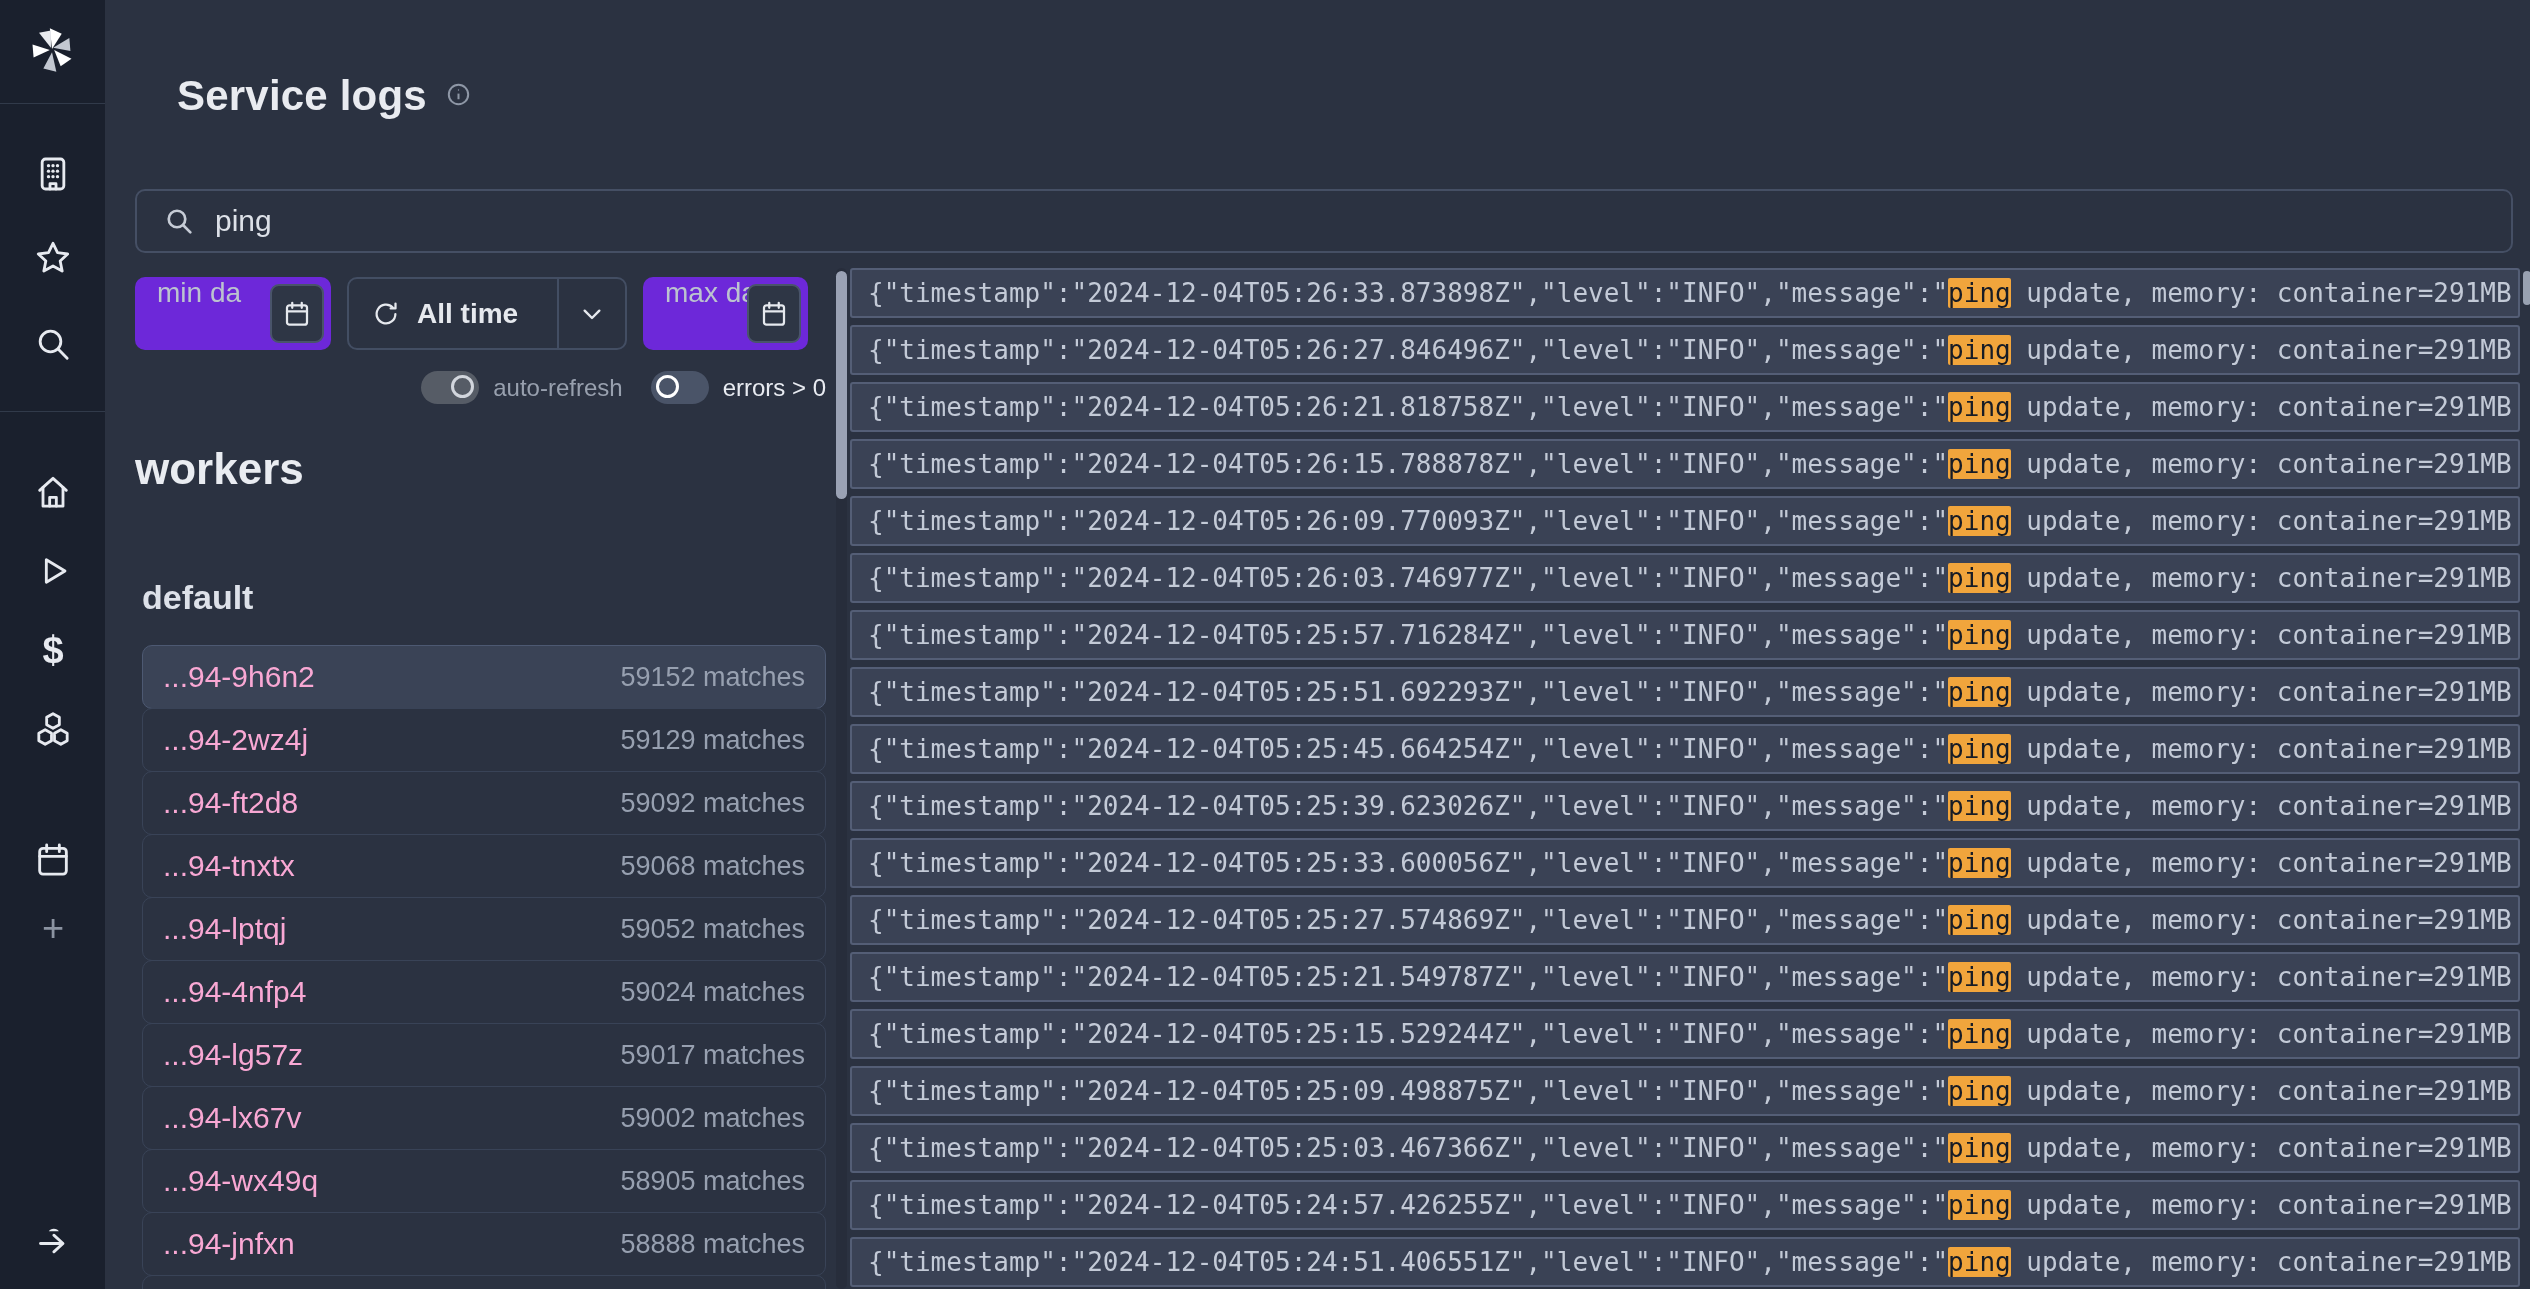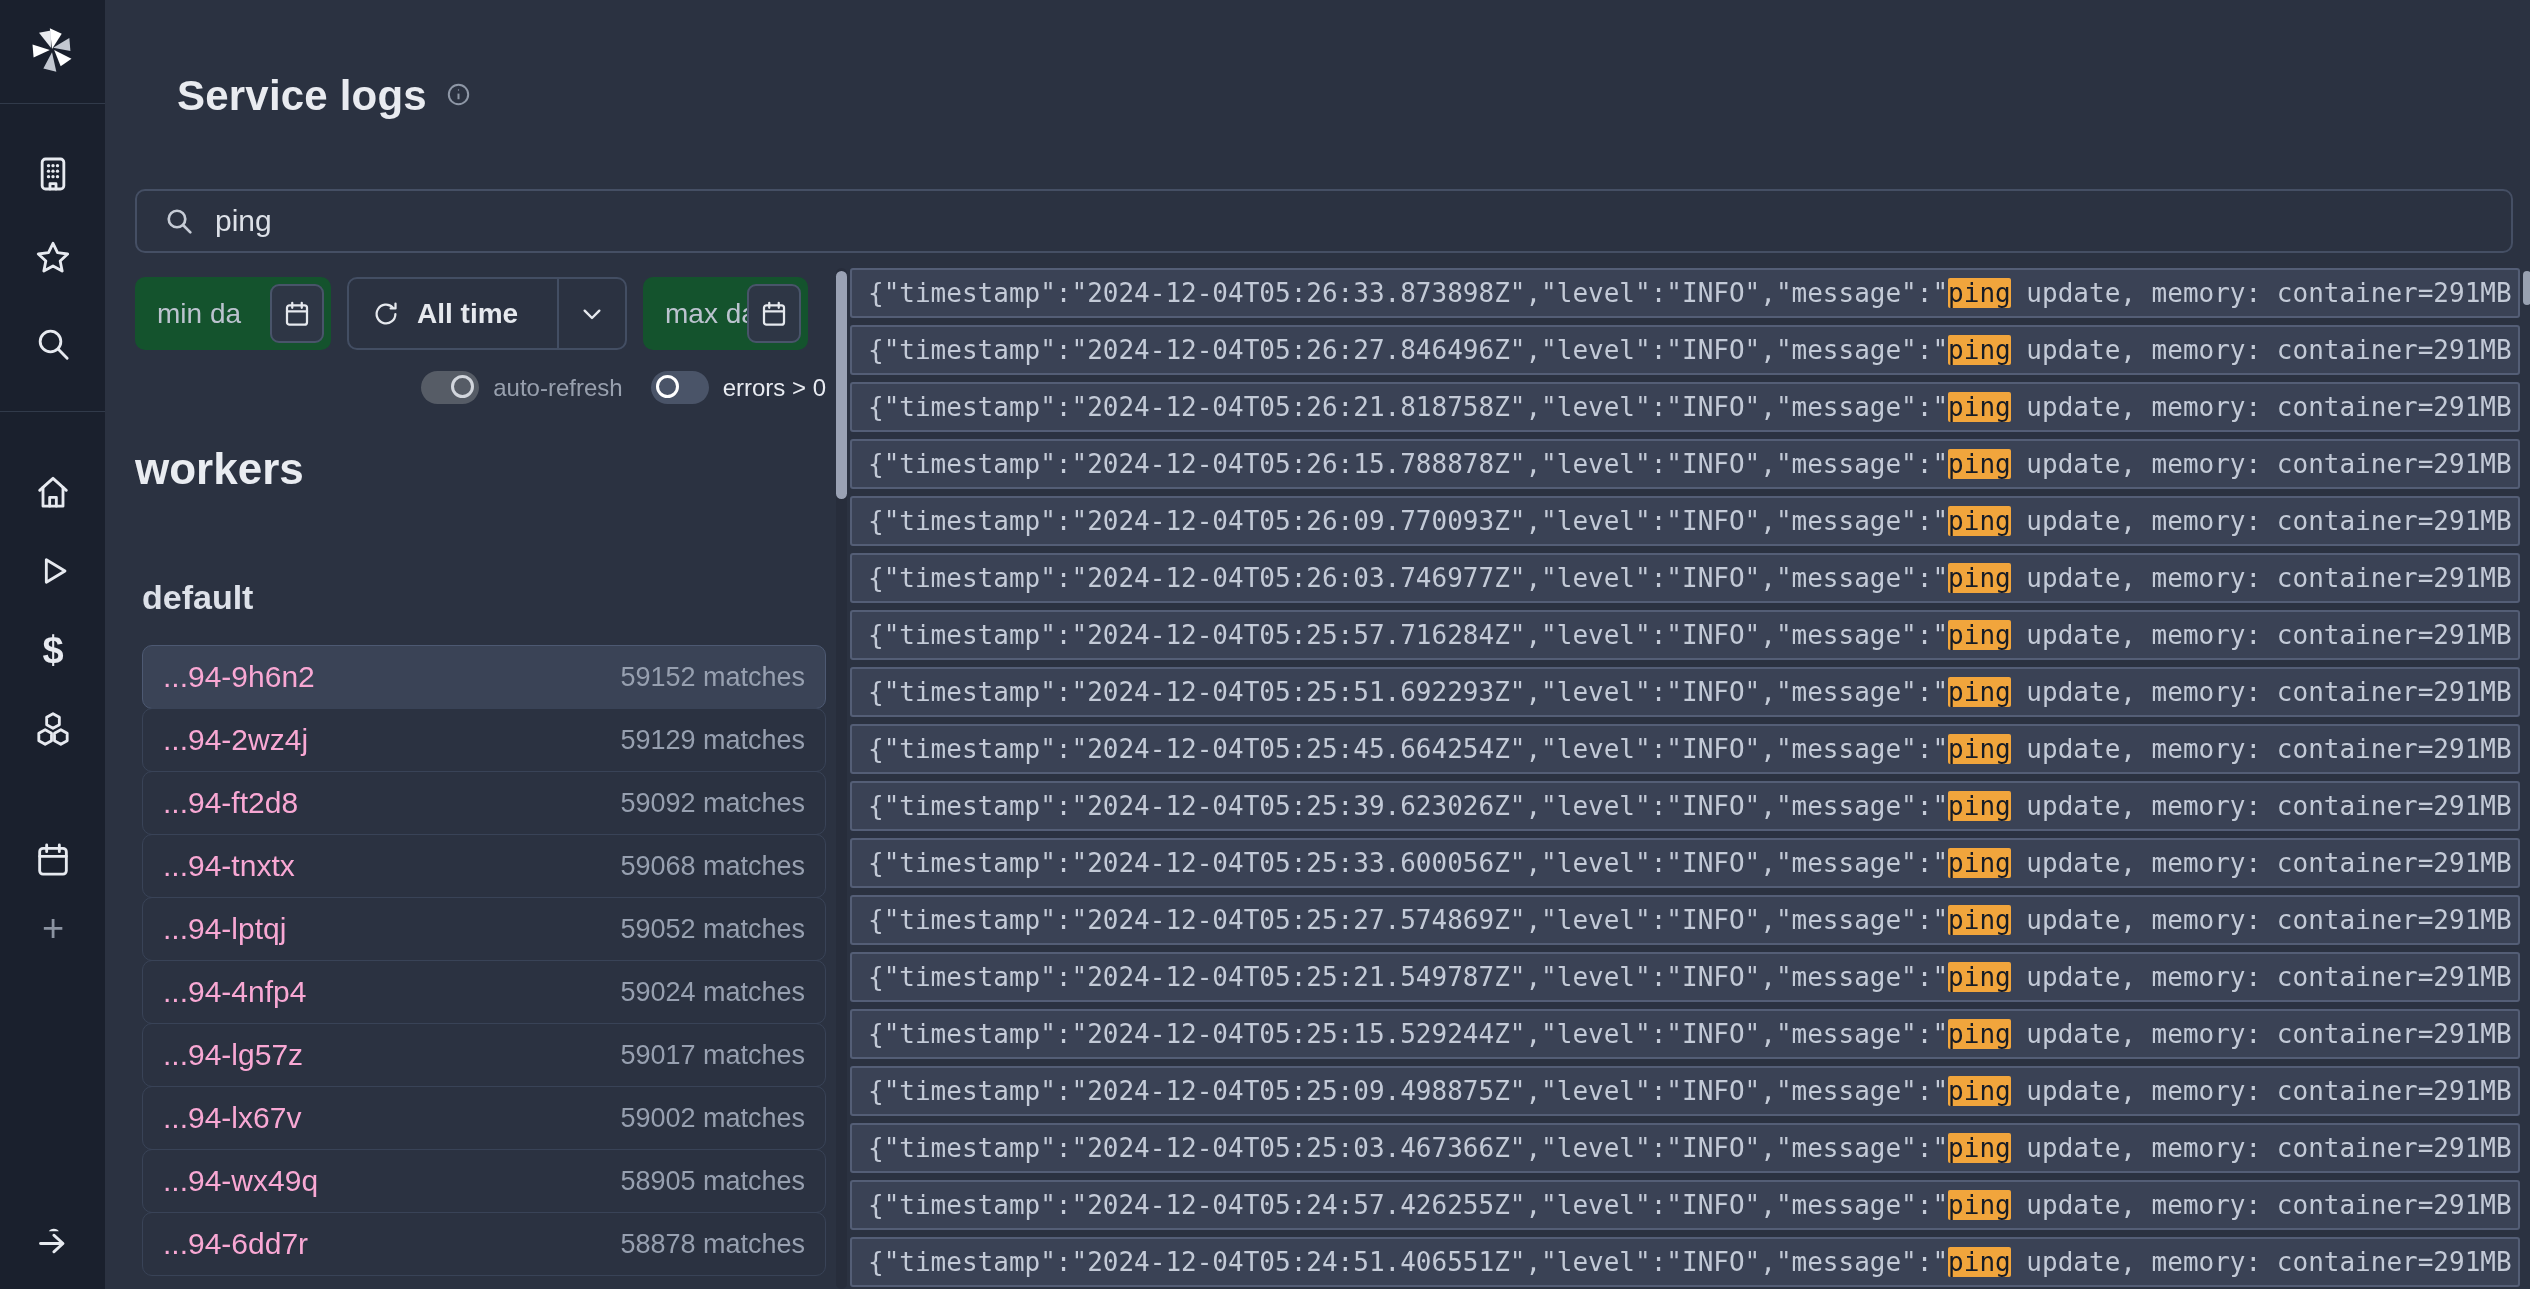--- a/index.html
+++ b/index.html
@@ -28,22 +28,22 @@
                border:2px solid #454f64; border-radius:10px; display:flex; align-items:center;
                padding-left:26px; gap:20px; }
   #searchbar svg { stroke:#c6ccd6; fill:none; stroke-width:2; stroke-linecap:round; }
   #search-input { background:transparent; border:none; outline:none; color:#dde1e8;
                   font-size:30px; font-family:"Liberation Sans", sans-serif; width:2200px; }
 
   
   #left-col { position:absolute; left:30px; top:277px; width:691px; height:1012px; overflow:hidden; }
 
   #filter-row { display:flex; gap:16px; height:73px; }
-  .date-btn { position:relative; background:#14532d; border-radius:10px; height:73px;
-              display:flex; align-items:center; padding-left:22px; overflow:hidden; }
+  .date-btn { position:relative; background:#6d28d9; border-radius:10px; height:73px;
+              display:flex; align-items:flex-start; padding-left:22px; overflow:hidden; }
   .date-btn .dlabel { font-size:28px; color:#bcc3cf; white-space:nowrap; }
   .cal-btn { position:absolute; right:7px; top:7px; width:54px; height:59px; background:#2e3645;
              border:2px solid #49546a; border-radius:9px; display:flex; align-items:center; justify-content:center; }
   .cal-btn svg, .alltime svg { stroke:#e6e9ee; fill:none; stroke-width:1.8; stroke-linecap:round; stroke-linejoin:round; }
   #min-date { width:196px; } #max-date { width:165px; }
   .alltime { width:280px; height:73px; border:2px solid #434e63; border-radius:10px;
              display:flex; align-items:center; }
   .alltime .at-main { flex:1; display:flex; align-items:center; gap:16px; padding-left:22px; }
   .at-label { font-size:28px; font-weight:700; color:#e6e9ee; white-space:nowrap; }
   .at-sep { width:2px; align-self:stretch; background:#434e63; }
@@ -283,20 +283,24 @@
   <div class="worker-row">
     <span class="w-name">...94-lx67v</span>
     <span class="w-matches">59002 matches</span>
   </div>
 
   <div class="worker-row">
     <span class="w-name">...94-wx49q</span>
     <span class="w-matches">58905 matches</span>
   </div>
 
+  <div class="worker-row">
+    <span class="w-name">...94-jnfxn</span>
+    <span class="w-matches">58888 matches</span>
+  </div>
 
   <div class="worker-row">
     <span class="w-name">...94-6dd7r</span>
     <span class="w-matches">58878 matches</span>
   </div>
 </div>
     </div>
 
     <div id="log-scroll-left">
       <div class="thumb"></div>

